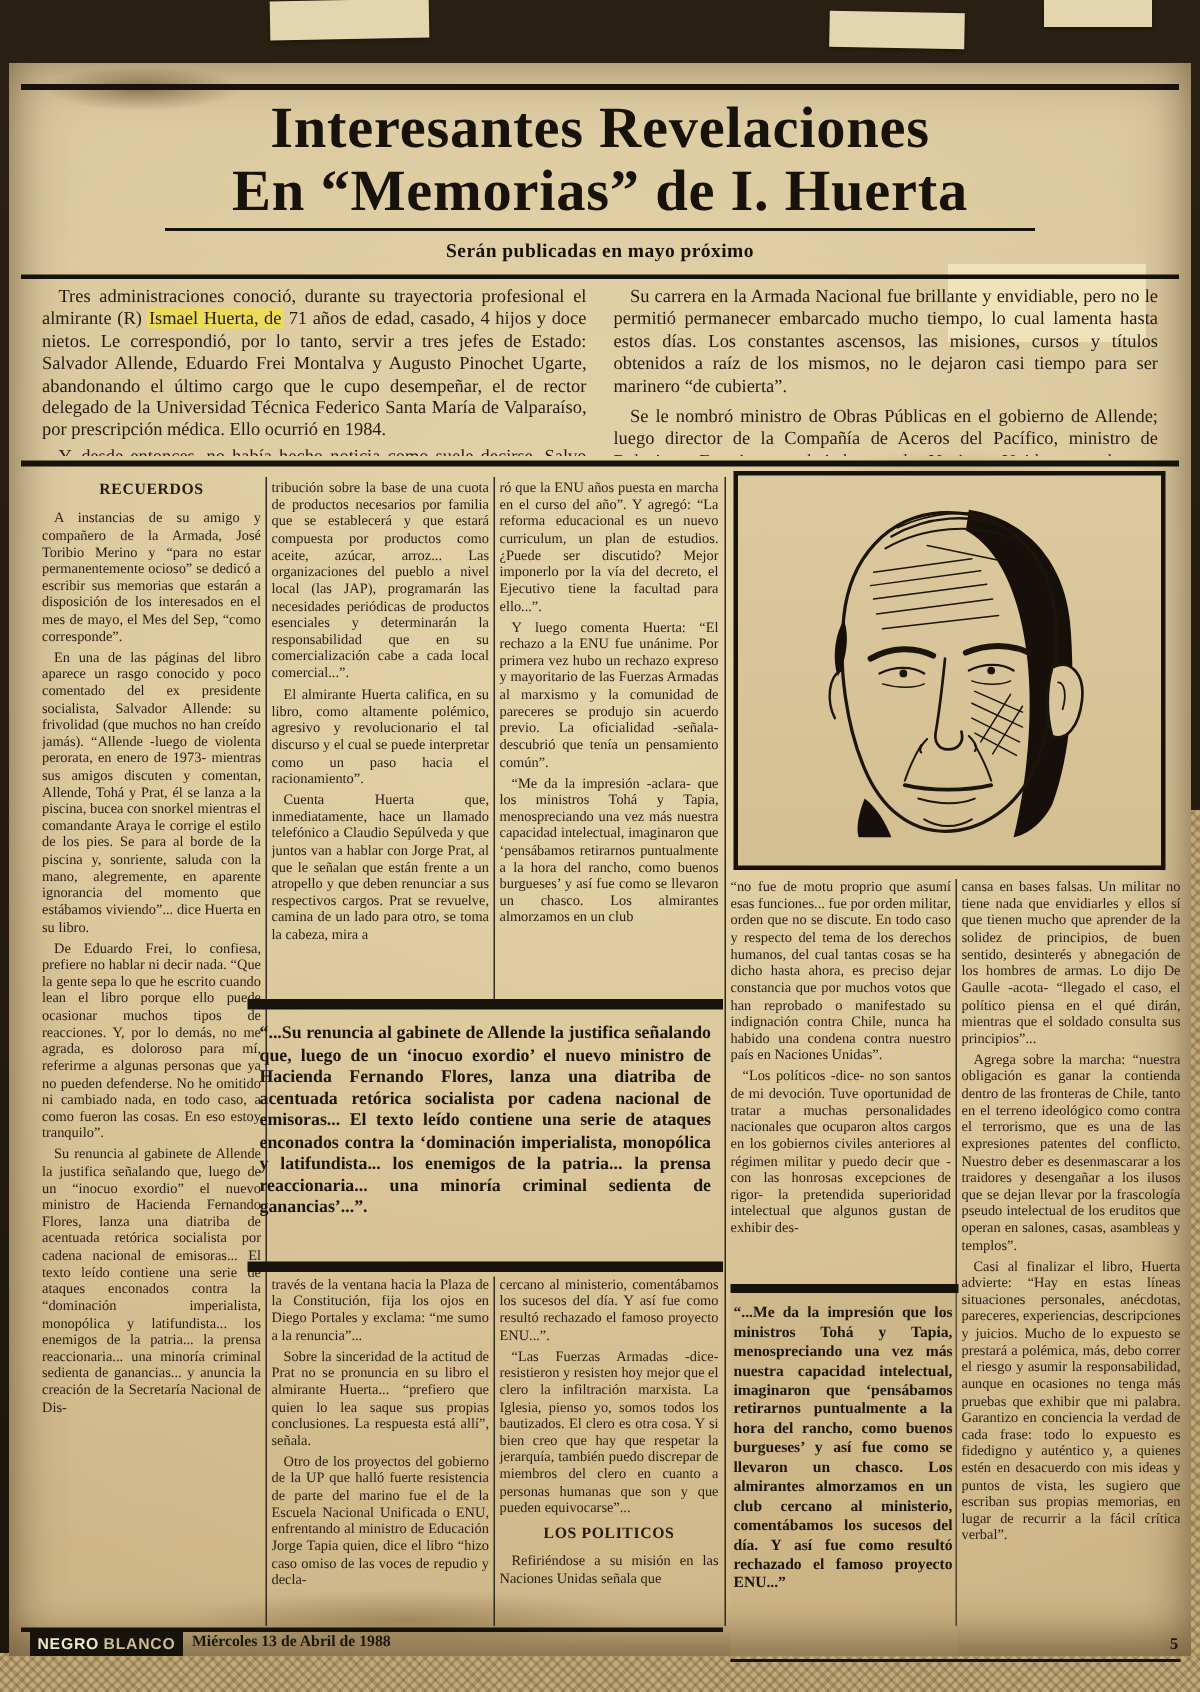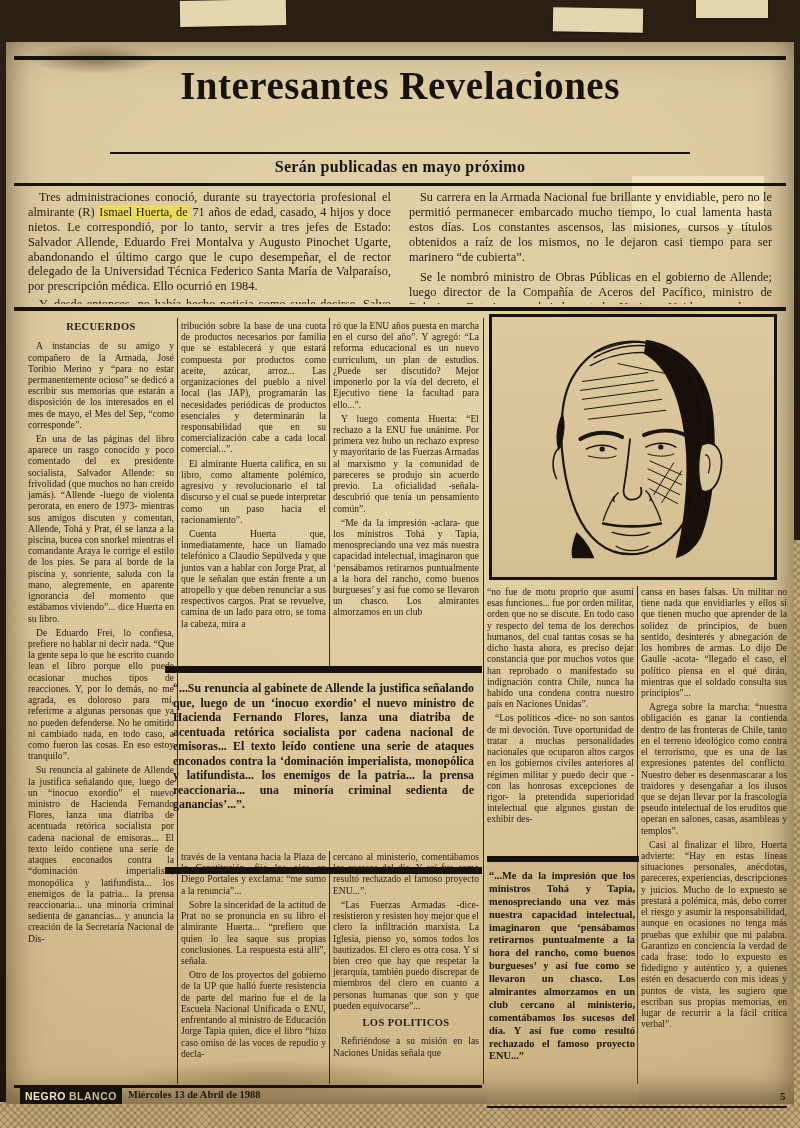--- a/index.html
+++ b/index.html
@@ -31,35 +31,35 @@
   .t3{left:696px;top:0;width:72px;height:18px;}
   .t4{left:632px;top:176px;width:132px;height:52px;background:rgba(242,230,192,.85);box-shadow:none;}
   
   .hrule{position:absolute;background:#17120b;}
   .vrule{position:absolute;background:#332a1c;width:1px;}
   
   .title{position:absolute;left:0;width:800px;text-align:center;color:#17120b;
     font-weight:700;font-size:39px;letter-spacing:.5px;line-height:1;}
   .subtitle-wrap{position:absolute;left:110px;top:152px;width:580px;border-top:2px solid #17120b;
     text-align:center;padding-top:4px;}
-  .subtitle{font-weight:700;font-size:16px;color:#17120b;letter-spacing:.3px;}
+  .subtitle{font-weight:700;font-size:13px;color:#17120b;letter-spacing:.3px;}
   
   .lead{position:absolute;left:28px;top:190px;width:744px;height:114px;overflow:hidden;
     display:flex;gap:18px;font-size:12.3px;line-height:1.21;color:#241c12;}
   .lead .lcol{flex:1;text-align:justify;}
   .lead p{margin:0 0 3px;text-indent:11px;}
   mark.hl{background:rgba(238,221,80,.85);color:inherit;padding:0 1px;}
   
   .col{position:absolute;overflow:hidden;color:#241c12;font-size:9.6px;line-height:1.17;text-align:justify;}
   .col p{margin:0 0 3px;text-indent:8px;}
   .col p.noindent{text-indent:0;}
   .colhead{font-weight:700;text-align:center;font-size:10.5px;letter-spacing:.4px;margin:1px 0 7px;text-indent:0;}
   .colhead2{font-weight:700;text-align:center;font-size:10.5px;letter-spacing:.4px;margin:6px 0 6px;text-indent:0;}
   
-  .pullquote{position:absolute;left:165px;top:666px;width:317px;height:208px;box-sizing:border-box;
+  .pullquote{position:absolute;left:165px;top:666px;width:317px;height:182px;box-sizing:border-box;
     border-top:7px solid #17120b;border-bottom:7px solid #17120b;padding:8px 8px 6px;overflow:hidden;}
   .pullquote .pq{font-weight:700;font-size:11.9px;line-height:1.22;text-align:justify;color:#1d160d;margin:0;}
   
   .inset{position:absolute;left:487px;top:856px;width:152px;height:248px;box-sizing:border-box;
     border-top:6px solid #17120b;padding:8px 4px 0 2px;overflow:hidden;
     background:linear-gradient(180deg,rgba(190,165,115,.35),rgba(190,165,115,.15));}
   .inset .iq{font-weight:700;font-size:10.4px;line-height:1.24;text-align:justify;color:#1d160d;margin:0;}
   
   .portrait{position:absolute;left:489px;top:314px;width:288px;height:266px;box-sizing:border-box;
     border:3px solid #17120b;background:linear-gradient(180deg,#dcc99e,#d4bf92);padding:7px;}
@@ -83,20 +83,21 @@
   <div class="stain s1"></div>
   <div class="stain s2"></div>
   <div class="stain s3"></div>
   <div class="tape t1"></div>
   <div class="tape t2"></div>
   <div class="tape t3"></div>
   <div class="tape t4"></div>
 
   <div class="hrule" style="left:14px;top:56px;width:772px;height:4px;"></div>
   <div class="title" style="top:66px;">Interesantes Revelaciones</div>
+  <div class="title" style="top:108px;">En “Memorias” de I. Huerta</div>
   <div class="subtitle-wrap">
     <span class="subtitle">Serán publicadas en mayo próximo</span>
   </div>
   <div class="hrule" style="left:14px;top:183px;width:772px;height:3px;"></div>
 
   <div class="lead">
     <div class="lcol">
       <p><span>Tres administraciones conoció, durante su trayectoria profesional el almirante (R) </span><mark class="hl">Ismael Huerta, de</mark><span> 71 años de edad, casado, 4 hijos y doce nietos. Le correspondió, por lo tanto, servir a tres jefes de Estado: Salvador Allende, Eduardo Frei Montalva y Augusto Pinochet Ugarte, abandonando el último cargo que le cupo desempeñar, el de rector delegado de la Universidad Técnica Federico Santa María de Valparaíso, por prescripción médica. Ello ocurrió en 1984.</span></p>
       <p>Y, desde entonces, no había hecho noticia como suele decirse. Salvo ahora en que dio a conocer algunos pormenores de las memorias que ha estado escribiendo y que abarcan los períodos presidenciales de los tres mandatarios ya señalados.</p>
     </div>

